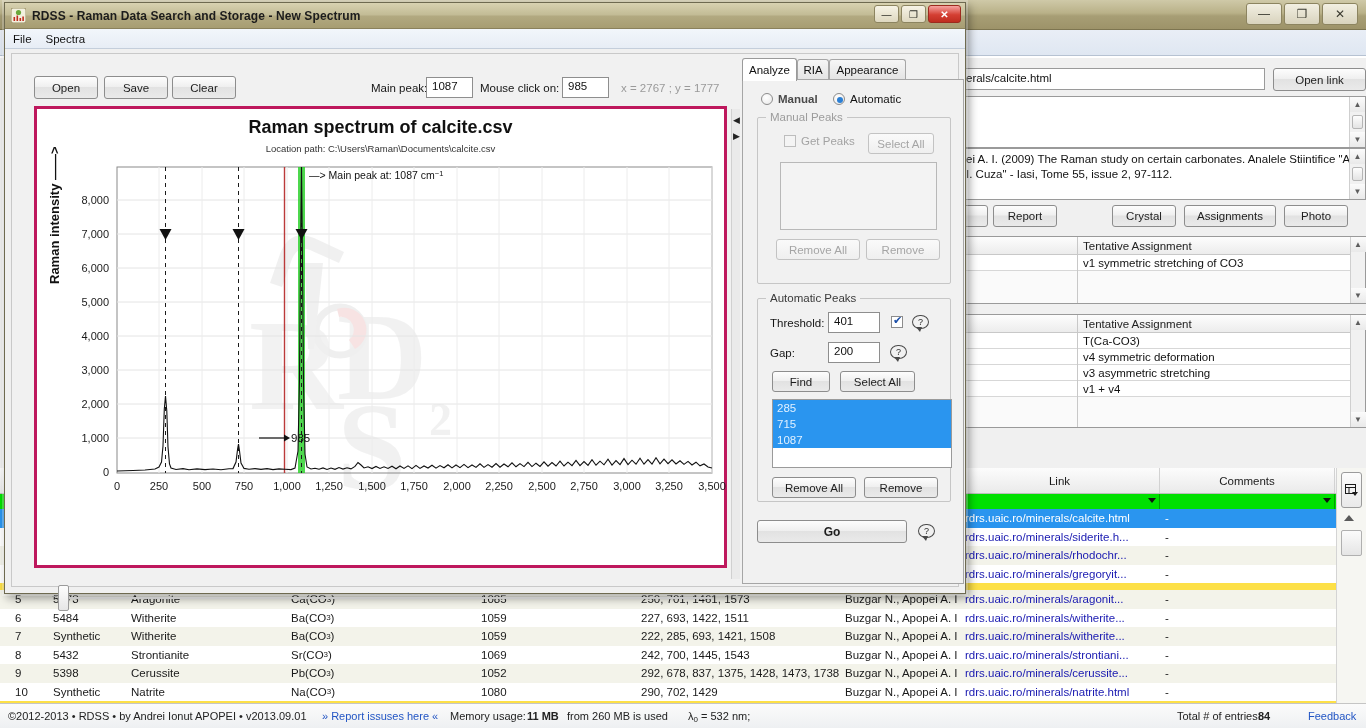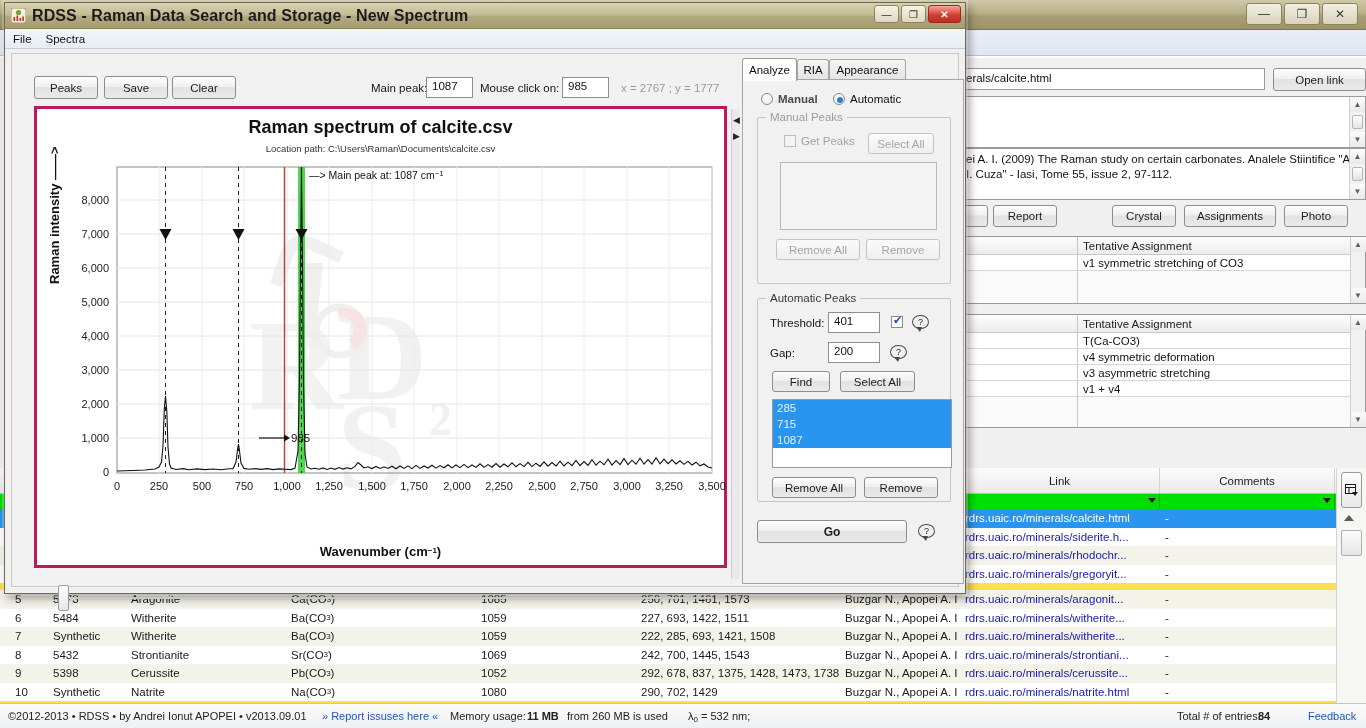--- a/index.html
+++ b/index.html
@@ -102,21 +102,21 @@
      background:#f0f0f0; border:1px solid #6e6a50;
      box-shadow: 0 0 0 2px rgba(255,255,255,0.25), 3px 4px 9px rgba(0,0,0,0.40);
   }
   .dlg-title {
      position:absolute; left:0; top:0; width:100%; height:26px;
      background: linear-gradient(to bottom,#d8d2b1 0%,#c2bb95 48%,#b2a981 52%,#a79d72 100%);
      border-bottom:1px solid #8a815c;
      display:flex; align-items:center;
   }
   .dlg-icon { width:15px; height:15px; margin-left:6px; margin-right:6px; position:relative; }
-  .dlg-title-text { font-size:16px; color:#1c1c1c; font-weight:bold; letter-spacing:.1px; }
+  .dlg-title-text { font-size:12px; color:#1c1c1c; font-weight:bold; letter-spacing:.1px; }
   .dlg-btns { position:absolute; right:4px; top:2px; display:flex; gap:2px; }
   .dlg-btn { width:25px; height:18px; border:1px solid #8c8460; border-radius:3px;
      background:linear-gradient(to bottom,#f6f3e6,#ded8c0);
      display:flex; align-items:center; justify-content:center; font-size:10px; color:#2f2f28; }
   .dlg-btn.close { width:33px; background:linear-gradient(to bottom,#f6a3a0,#d43f33 55%,#bf2d20);
      border-color:#9c2a1e; color:#fff; font-weight:bold; }
 
   .dlg-menu { position:absolute; left:0; top:26px; width:100%; height:20px;
      background:linear-gradient(to bottom,#f2f6fb,#e7edf5); border-bottom:1px solid #c4cedb;
      display:flex; align-items:center; padding-left:8px; gap:14px; font-size:11.5px; color:#111; }
@@ -470,37 +470,36 @@
       </div>
     </div>
 
     <div class="dlg-menu">
       <span>File</span>
       <span>Spectra</span>
     </div>
 
     <div class="dlg-inner">
 
-      <div class="btn tb-btn" style="left:22px; top:22px;">Peaks</div>
+      <div class="btn tb-btn" style="left:22px; top:22px;">Open</div>
       <div class="btn tb-btn" style="left:92px; top:22px;">Save</div>
       <div class="btn tb-btn" style="left:160px; top:22px;">Clear</div>
 
       <span class="fld-lbl" style="left:359px; top:28px;">Main peak:</span>
       <div class="fld" style="left:414px; top:23px; width:47px;">1087</div>
 
       <span class="fld-lbl" style="left:468px; top:28px;">Mouse click on:</span>
       <div class="fld" style="left:550px; top:23px; width:47px;">985</div>
 
       <span class="coords" style="left:609px; top:28px;">x = 2767 ; y = 1777</span>
 
       <div class="chart-frame">
         <div class="chart-title">Raman spectrum of calcite.csv</div>
         <div class="chart-sub">Location path:  C:\Users\Raman\Documents\calcite.csv</div>
         <div class="ylabel">Raman intensity ——&gt;</div>
-        <div class="xlabel">Wavenumber (cm<span class="sup">−1</span>)</div>
 
         <svg width="691" height="400" viewBox="0 0 691 400" style="position:absolute;left:0;top:50px;">
           <defs>
             <clipPath id="plotclip">
                 <rect x="80" y="8" width="595" height="306"></rect>
               </clipPath>
           </defs>
 
           <g opacity="0.5" pointer-events="none">
             <text x="300" y="240" font-family="Liberation Serif, serif" font-size="125" font-weight="bold" fill="#e4e4e4">D</text>

